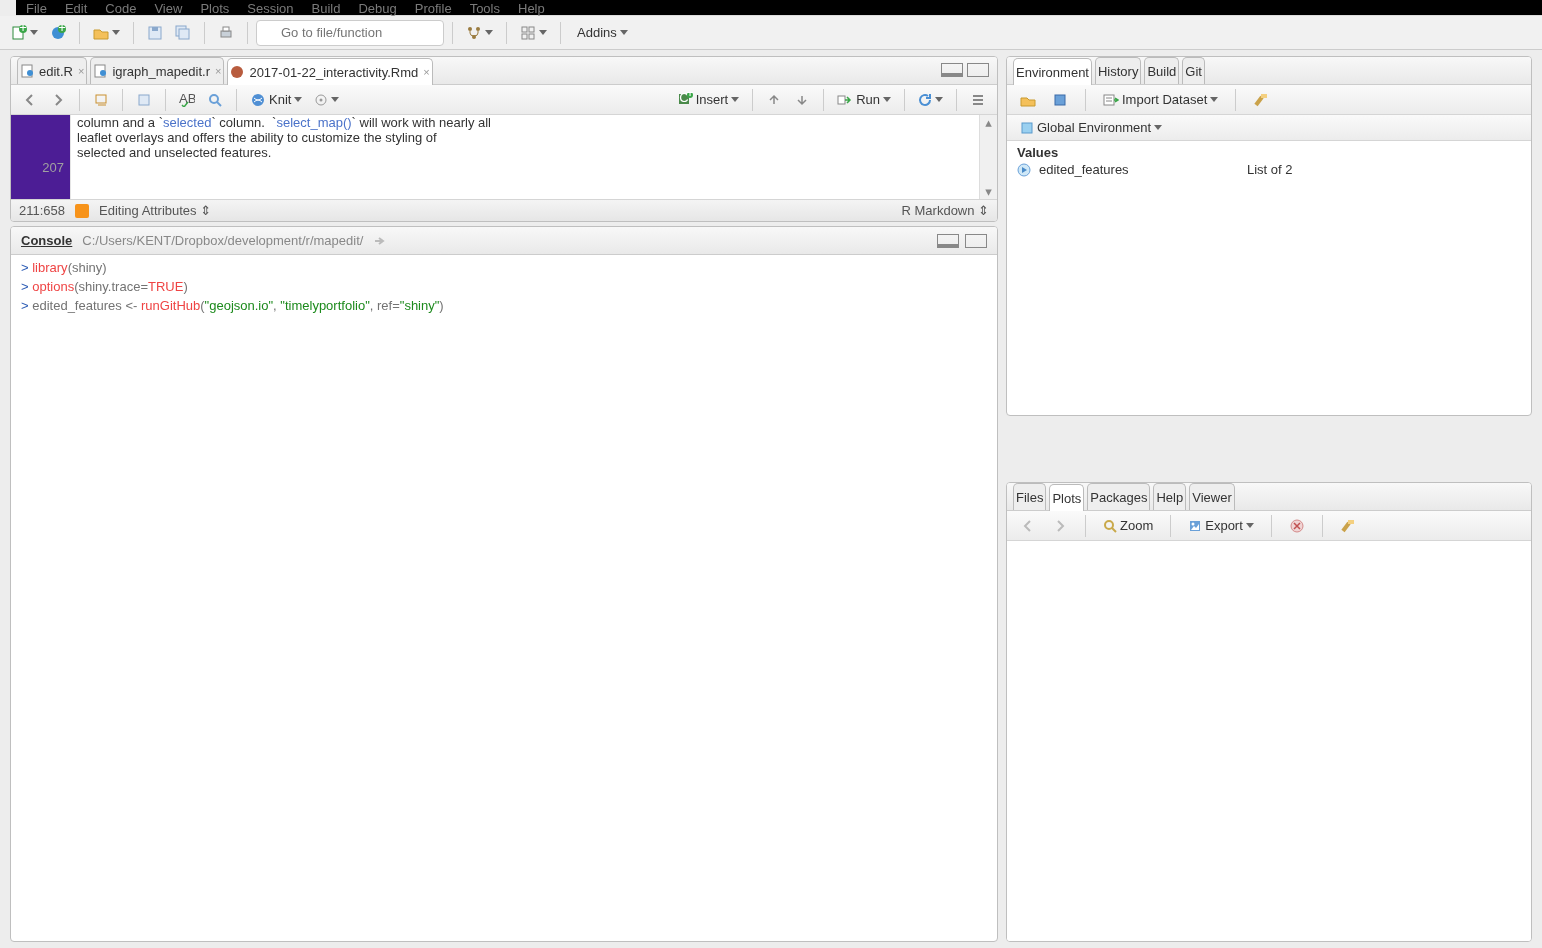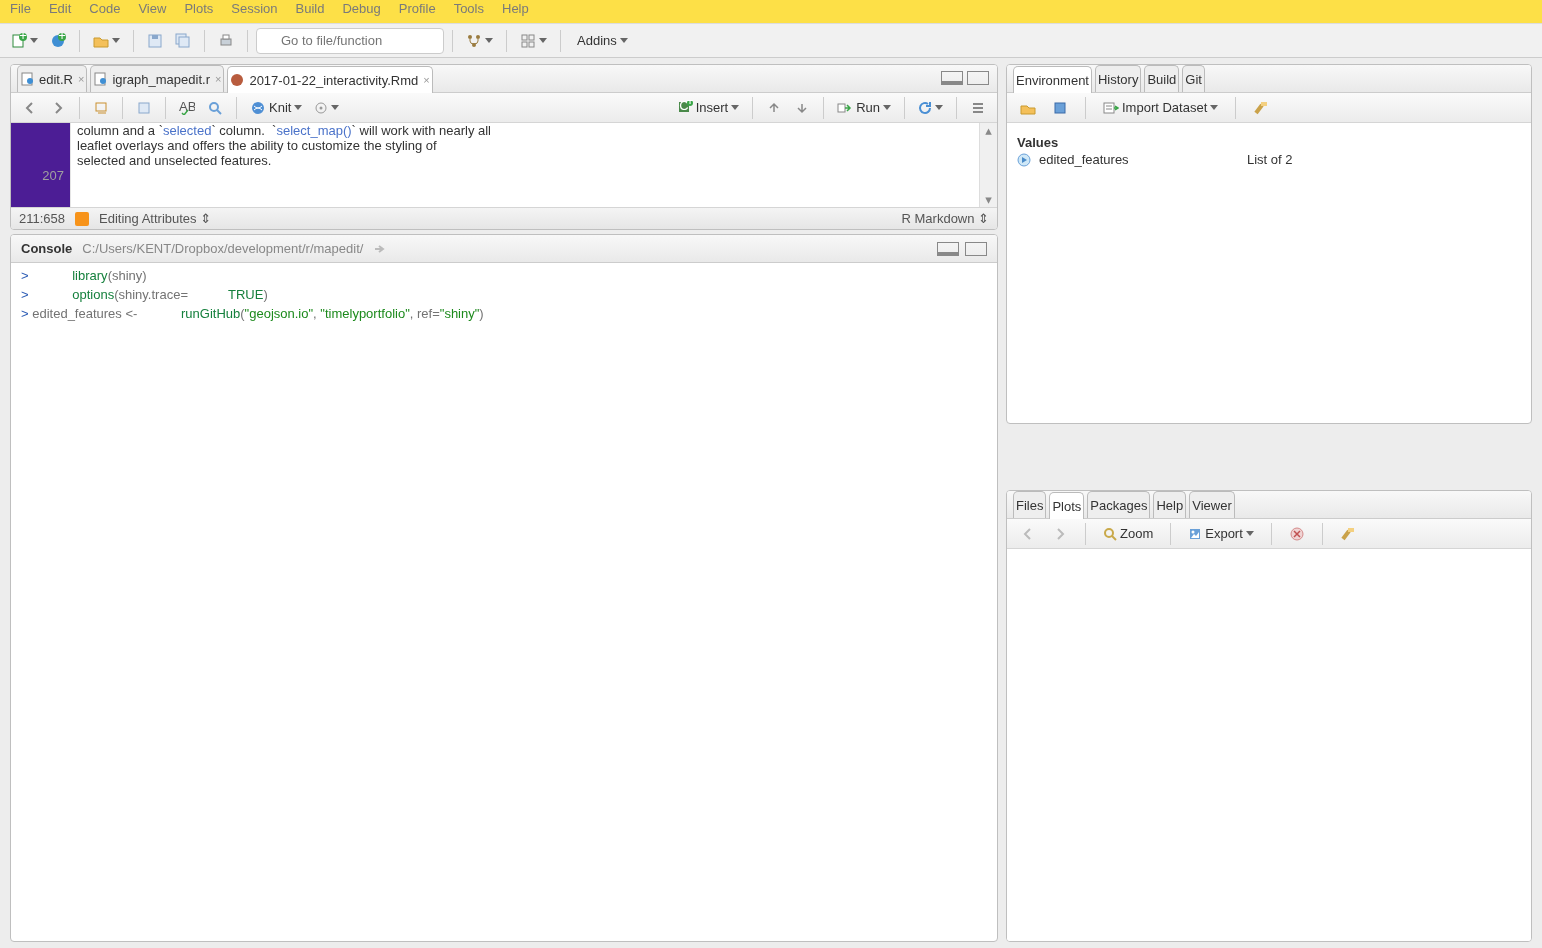--- a/index.html
+++ b/index.html
@@ -1,17 +1,17 @@
 <!DOCTYPE html>
 <html><head>
 <meta charset="utf-8">
 <style>
 * { box-sizing: border-box; margin: 0; padding: 0; font-family: "Segoe UI", "Lucida Grande", Arial, sans-serif; font-size: 13px; }
 body { background: #ededed; width: 1542px; height: 948px; overflow: hidden; display:flex; flex-direction:column;}
-.menubar { height: 24px; background: #fde047; display: flex; gap: 18px; padding: 0 10px; color:#7a7a7a; border-bottom:1px solid #ddd;}
+.menubar { height: 16px; background: #000000; display: flex; gap: 18px; padding: 0 10px; color:#7a7a7a; border-bottom:1px solid #ddd;margin-left:16px;}
 .menubar span { line-height:18px; }
 .maintoolbar { height: 34px; background:#f1f1f1; border-bottom:1px solid #ccc; display:flex; align-items:center; padding:0 6px; gap:2px;}
 .tbtn { display:inline-flex; align-items:center; justify-content:center; height:26px; min-width:26px; padding:0 4px; border:1px solid transparent; border-radius:3px; color:#444;}
 .dropcaret{ width:0;height:0;border-left:4px solid transparent;border-right:4px solid transparent;border-top:5px solid #666; margin-left:3px;}
 .vsep{ width:1px;height:22px;background:#ccc;margin:0 6px;}
 .goto-input{ width:188px;height:26px;border:1px solid #ccc;border-radius:4px;padding:0 8px 0 24px; color:#888; background:#fff; position:relative;}
 .goto-wrap{position:relative;}
 .goto-wrap svg{position:absolute;left:6px;top:5px;}
 .content{ flex:1; display:flex; min-height:0;}
 .left{ flex:1; display:flex; flex-direction:column; padding:6px 4px 6px 10px; gap:4px; min-width:0;}
@@ -28,30 +28,30 @@
 .tabicon{width:14px;height:14px;display:inline-flex;align-items:center;justify-content:center;}
 .srctoolbar{ height:30px; background:linear-gradient(#fafafa,#ececec); border-bottom:1px solid #d5d5d5; display:flex;align-items:center;padding:0 6px;gap:2px;}
 .srctoolbar .right-tools{margin-left:auto;display:flex;align-items:center;gap:2px;}
 .editor{ flex:1; display:flex; font-family:"Lucida Console","Consolas",monospace; font-size:15px; color:#333; overflow:hidden; position:relative;}
 .gutter{ width:60px; background:#4c1d95; color:#a0a0a0; text-align:right; padding:0 6px; border-right:1px solid #e5e5e5;}
 .codearea{ flex:1; padding:0 6px; white-space:pre; overflow:hidden;}
 .editor-scroll{ position:absolute; right:0; top:0; width:18px; height:100%; background:#f0f0f0; border-left:1px solid #ddd; display:flex;flex-direction:column;align-items:center;justify-content:space-between; color:#888;}
 .statusbar{ height:22px; background:linear-gradient(#f4f4f4,#e6e6e6); border-top:1px solid #d5d5d5; display:flex; align-items:center; padding:0 8px; gap:10px; color:#555;}
 .statusbar .sright{margin-left:auto;padding-left:7px;}
 .consoleheader{ height:28px; background:linear-gradient(#f8f8f8,#e9e9e9); border-bottom:1px solid #ccc; display:flex;align-items:center;padding:0 10px;gap:10px;}
-.consoleheader .title{font-weight:bold;color:#333;}
+.consoleheader .title{font-weight:bold;color:#333;text-decoration:underline;}
 .consoleheader .path{color:#888;}
 .consoleheader .paneicons{margin-left:auto;display:flex;gap:6px;color:#888;}
 .consolebody{ flex:1; font-family:"Lucida Console","Consolas",monospace; font-size:16px; padding:2px 10px; color:#333; white-space:pre;}
 .prompt{color:#2b5bb5;}
-.cblue{color:#15803d;margin-left:40px;}
+.cblue{color:#ef4444;}
 .cgreen{color:#1c8a1c;}
 .cgrey{color:#737373;}
 .subtoolbar{ height:30px; background:linear-gradient(#fafafa,#ececec); border-bottom:1px solid #d5d5d5; display:flex;align-items:center;padding:0 8px;gap:6px; color:#444;}
-.envbody{ flex:1; font-family:"Lucida Console","Consolas",monospace; font-size:16px; padding:12px 10px; color:#333;}
+.envbody{ flex:1; font-family:"Lucida Console","Consolas",monospace; font-size:16px; padding:4px 10px; color:#333;}
 .envhead{font-weight:bold;}
 .envrow{display:flex;align-items:center;gap:8px; padding:2px 0;}
 .envrow .valname{width:200px;}
 .paneicons{display:flex;gap:4px;}
 .winicon{width:22px;height:14px;border:1px solid #888;display:inline-block;}
 .code-selectmap{color:#4a72c9;}
 .btnlabel{color:#333;margin-left:3px;}
 svg{display:block;}
 .badge-orange{width:14px;height:14px;background:#f7931a;border-radius:2px;display:inline-block;}
 </style>
@@ -355,20 +355,29 @@
             <span class="dropcaret"></span>
         </div>
         <div class="vsep"></div>
         <div class="tbtn">
             <svg width="16" height="14">
               <path d="M3 12 l6 -8" stroke="#caa24a" stroke-width="4"></path>
               <rect x="8" y="1" width="6" height="4" fill="#f4d080"></rect>
             </svg>
           </div>
       </div>
+      <div class="subtoolbar" style="height:26px;">
+        <div class="tbtn">
+          <svg width="14" height="14">
+              <rect x="2" y="2" width="10" height="10" fill="#9ad0f0" stroke="#5a9acc"></rect>
+            </svg>
+          <span class="btnlabel">Global Environment</span>
+            <span class="dropcaret"></span>
+        </div>
+      </div>
       <div class="envbody">
         <div class="envhead">Values</div>
         <div class="envrow">
           <svg width="14" height="14">
               <circle cx="7" cy="7" r="6" fill="#cfe8f7" stroke="#6aa0d8"></circle>
               <path d="M5 4 l5 3 -5 3 z" fill="#4a8ac8"></path>
             </svg>
           <span class="valname">edited_features</span>
           <span>List of 2</span>
         </div>

